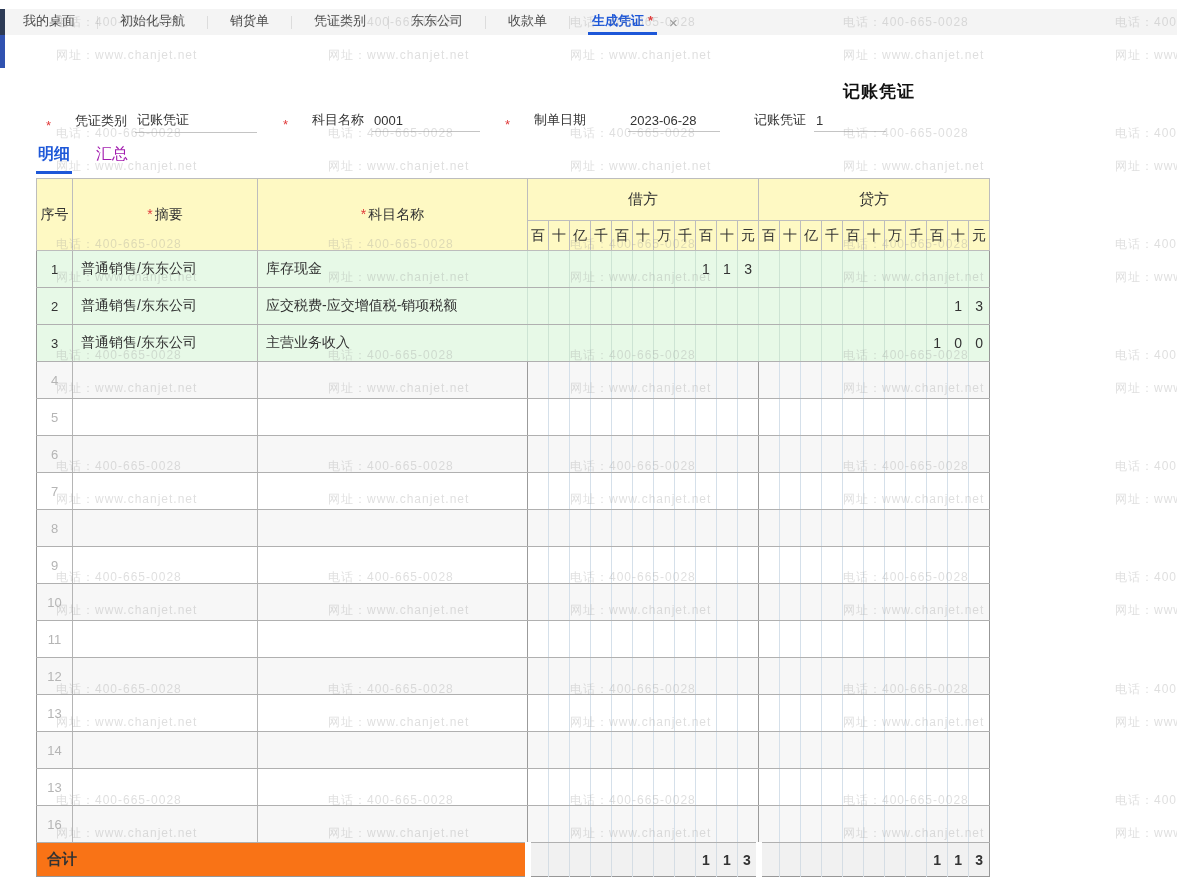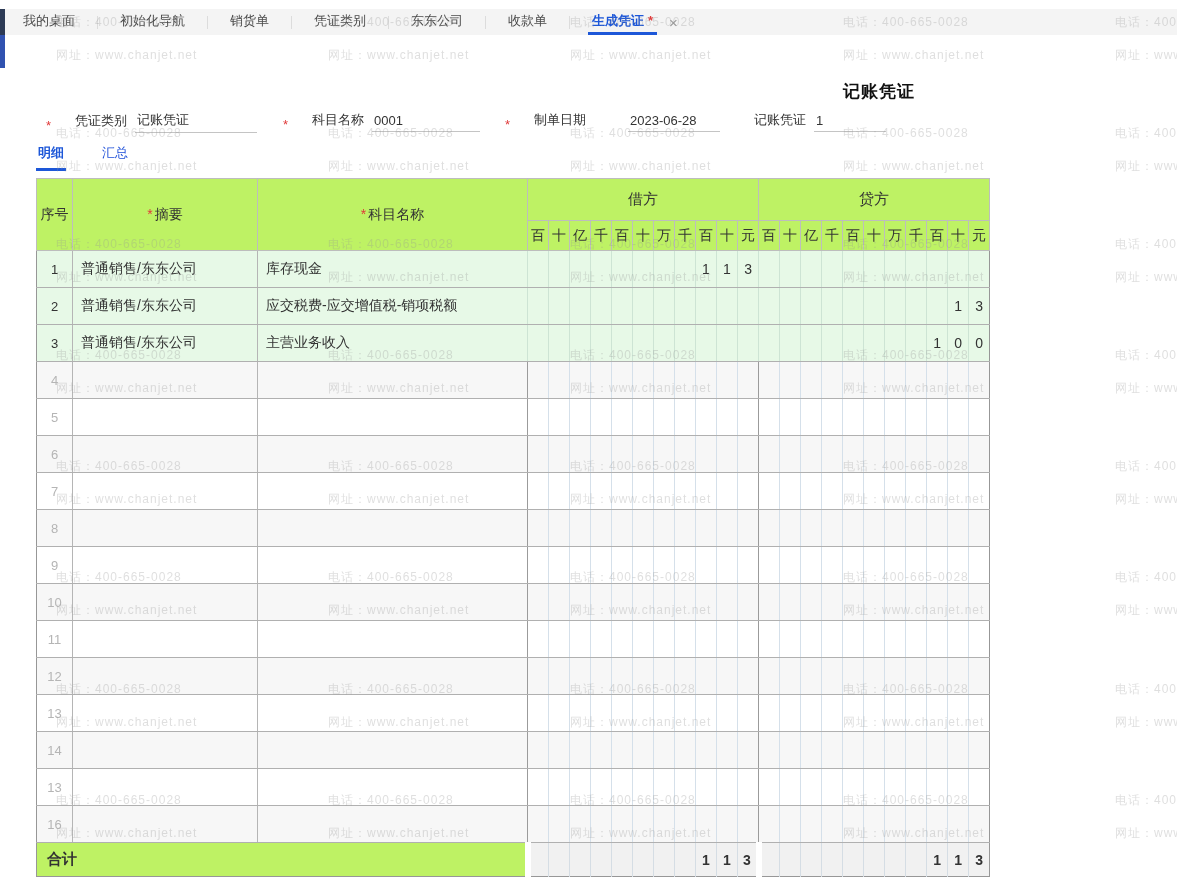--- a/index.html
+++ b/index.html
@@ -36,48 +36,48 @@
   .form-row { position:absolute; left:0; top:42px; height:24px; width:100%; }
   .field { position:absolute; top:0; display:flex; align-items:flex-end; font-size:13px; color:#333; }
   .field .star { color:#e03a3a; margin-right:3px; }
   .field .flabel { margin-right:8px; padding-bottom:3px;margin-left:21px; }
   .field .fvalue { border-bottom:1px solid #c4c4c4; padding:0 2px 3px 2px; }
   .f0 { left:41px; }  .f0 .fvalue { min-width:118px; }
   .f1 { left:278px; } .f1 .fvalue { min-width:104px; }
   .f2 { left:500px; } .f2 .fvalue { min-width:88px;margin-left:34px; }
   .f3 { left:728px; } .f3 .fvalue { min-width:68px; }
 
-  .subtabs { position:absolute; left:31px; top:72px; display:flex; gap:34px; font-size:13px; }
-  .subtab { padding:3px 2px 6px 2px; color:#1d4ed8; cursor:pointer; border-bottom:3px solid transparent; }
+  .subtabs { position:absolute; left:31px; top:72px; display:flex; gap:22px; font-size:16px; }
+  .subtab { padding:3px 2px 6px 2px; color:#a21caf; cursor:pointer; border-bottom:3px solid transparent; }
   .subtab.active { color:#1d57d8; font-weight:bold; border-bottom:3px solid #1d57d8; }
 
   
   .grid-wrap { position:absolute; left:31px; top:109px; }
   table.grid { border-collapse:collapse; table-layout:fixed; width:953px; border:1px solid #979797; }
   .grid th, .grid td { padding:0; overflow:hidden; white-space:nowrap; }
-  .grid thead th { background:#bef264; font-size:14px; font-weight:normal; color:#333; border:1px solid #bdbdbd; }
+  .grid thead th { background:#fef9c3; font-size:14px; font-weight:normal; color:#333; border:1px solid #bdbdbd; }
   .grid thead .big { font-size:15px; }
   .grid thead th.dl { border-left:1px solid #cfd8e0; border-top:1px solid #d6d6d6; }
   .grid thead th.dl.gstart { border-left:1px solid #9b9b9b; }
   .grid thead tr.hr1 { height:42px; } .grid thead tr.hr2 { height:30px; }
   .hstar { color:#e03a3a; margin-right:2px; }
 
   .grid tbody tr { height:37px; }
   .grid tbody td { border-bottom:1px solid #b0b0b0; font-size:14px; color:#333; background:#fff; }
   .grid tbody tr.alt td { background:#f7f7f7; }
   .grid tbody tr.filled td { background:#e7f9e7; }
   .grid td.c-seq { text-align:center; color:#b5b5b5; font-size:13px; }
   .grid tbody tr.filled td.c-seq { color:#333; }
   .grid td.c-sum, .grid td.c-acc { border-left:1px solid #b5b5b5; padding-left:8px; }
   .grid td.d { border-left:1px solid #d5e0ea; text-align:center; }
   .grid tbody tr.filled td.d { border-left:1px solid #cde4d4; }
   .grid td.d.gstart { border-left:1px solid #9b9b9b; }
 
   .grid tfoot tr { height:34px; }
-  .grid tfoot td { border-top:1px solid #979797; font-size:14px; background:#bef264; }
+  .grid tfoot td { border-top:1px solid #979797; font-size:14px; background:#f97316; }
   .grid tfoot td.t-label { font-size:15px; font-weight:bold; padding-left:10px; }
   .grid tfoot td.d { background:#f1f1f1; font-weight:bold; text-align:center; border-left:1px solid #d5dde4; }
   .grid tfoot td.d.gap { border-left:6px solid #ffffff; }
 
   
   .wm { position:absolute; left:0; top:0; width:1177px; height:896px; pointer-events:none; z-index:40; }
   .wm-tile { position:absolute; font-size:12px; color:rgba(150,150,150,0.30); letter-spacing:1px; white-space:nowrap; line-height:20px; }
   .wm-tile .l2 { margin-top:13px; }
 </style>
 </head>

